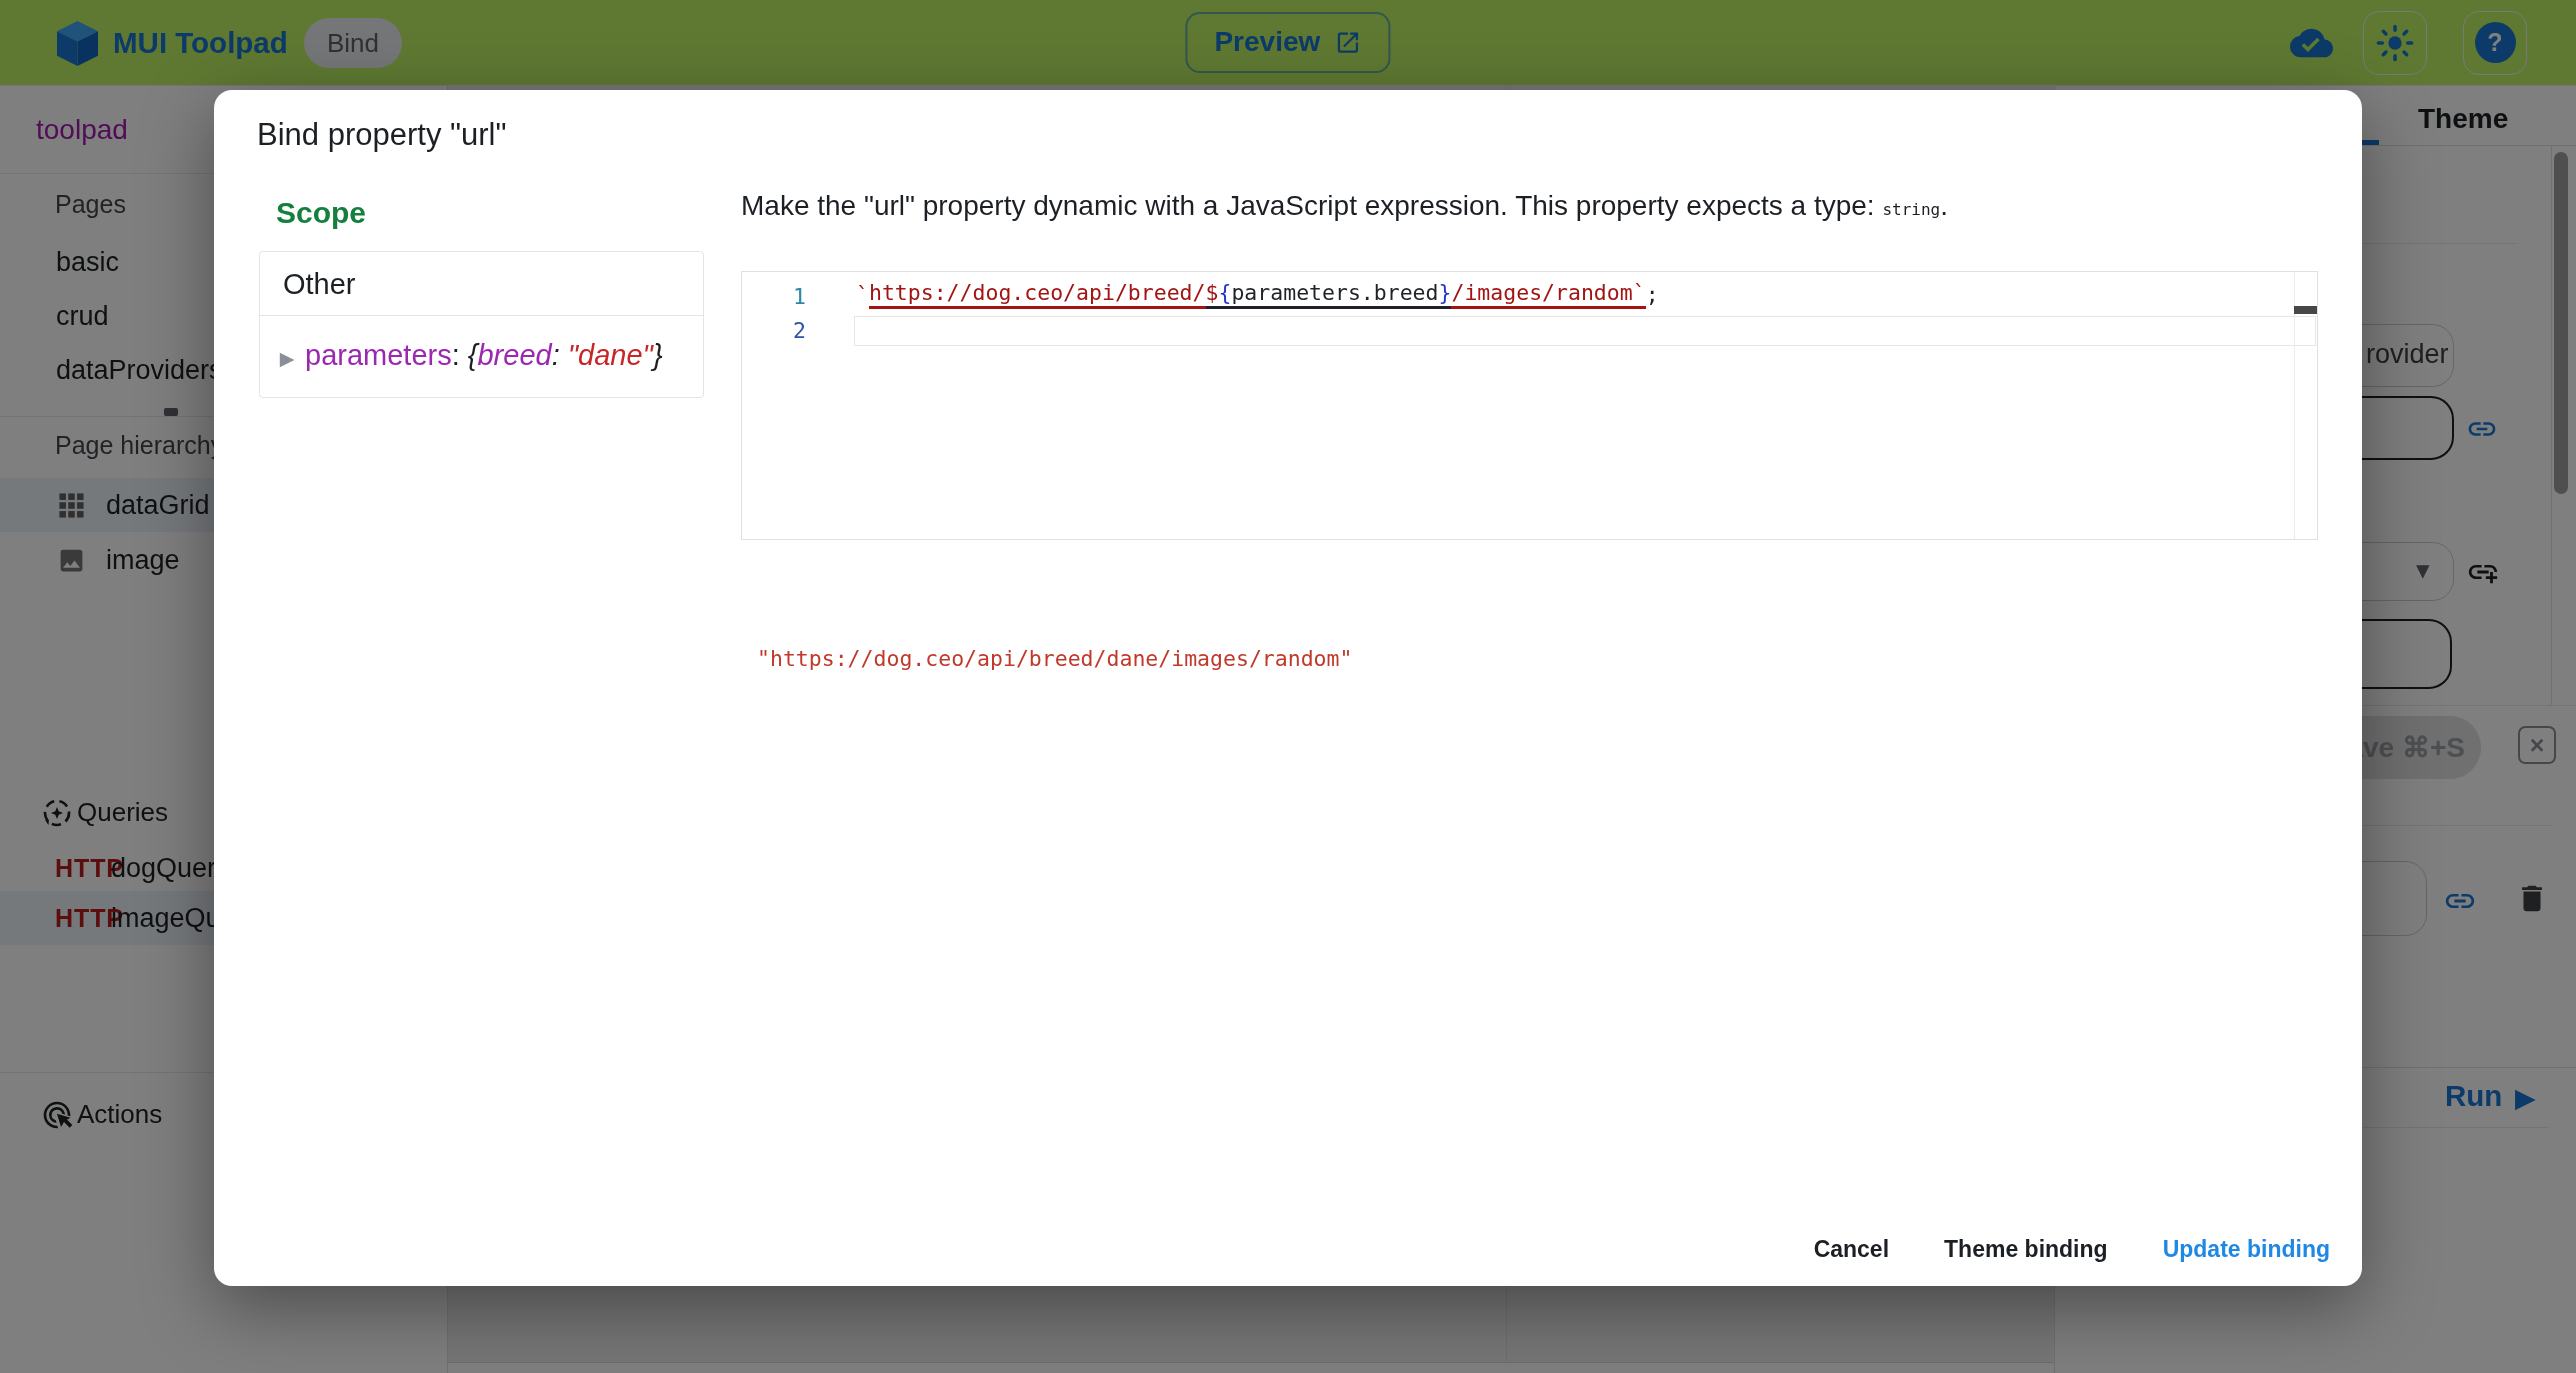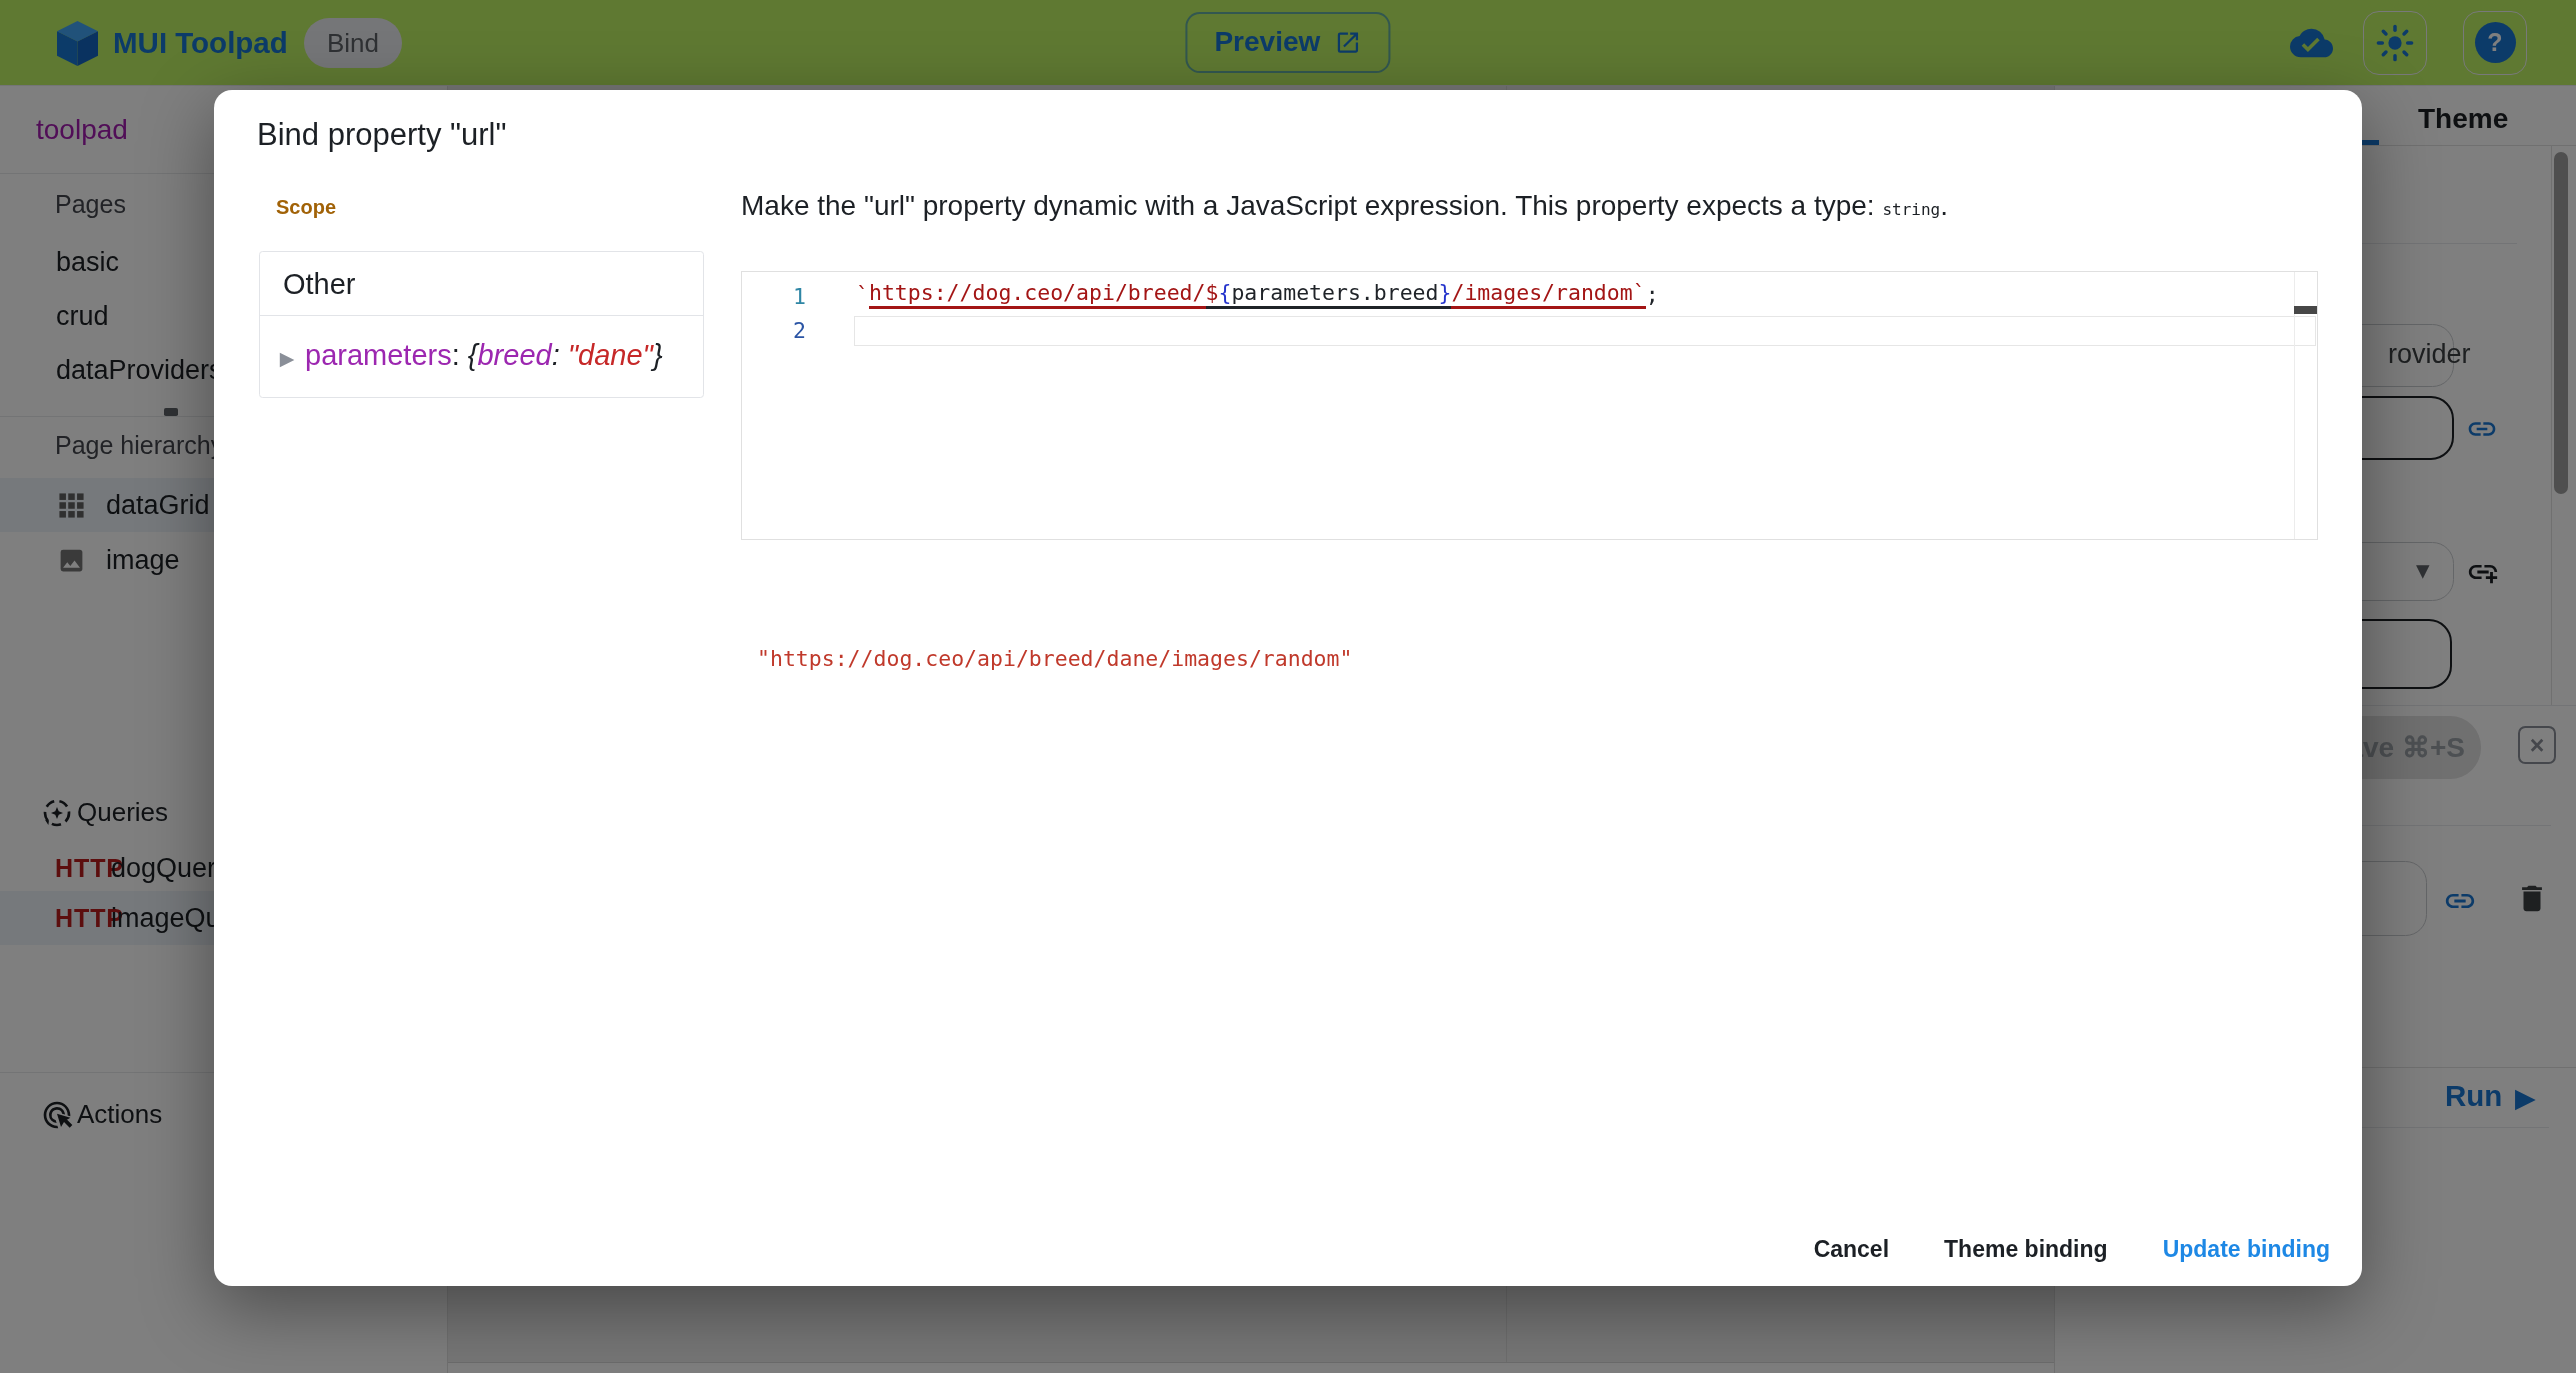--- a/index.html
+++ b/index.html
@@ -64,21 +64,21 @@
   .clear-box { width:38px; height:38px; border:2.7px solid #8a8f98; border-radius:7.2px; color:#8a8f98;
     font-size:25px; font-weight:700; display:flex; align-items:center; justify-content:center; }
   .run-label { font-size:29.5px; font-weight:700; color:#1976d2; }
   .play { font-size:27px; color:#1976d2; }
 
   
   .overlay { position:absolute; inset:0; background:rgba(0,0,0,0.5); z-index:20; }
   .modal { position:absolute; left:214px; top:90px; width:2148px; height:1196px; background:#fff;
     border-radius:18px; box-shadow:0 21.5px 72px rgba(0,0,0,.4); z-index:30; }
   .dlg-title { left:43px; top:27px; font-size:31px; font-weight:500; color:#1c2025; }
-  .scope-label { left:62px; top:106px; font-size:20px; font-weight:600; color:#a16207; }
+  .scope-label { left:62px; top:106px; font-size:30px; font-weight:600; color:#15803d; }
   .scope-box { left:45px; top:161px; width:445px; height:147px; border:0.9px solid #e2e4e8; border-radius:3.6px; background:#fff; }
   .scope-group { height:64px; line-height:64px; padding-left:23px; font-size:29px; color:#1c2025; border-bottom:0.9px solid #e2e4e8; }
   .tree-row { padding:23px 0 0 19.7px; white-space:pre; font-size:29px; }
   .tree-arrow { font-size:19px; color:#8a8f98; margin-right:10.7px; }
   .t-purple { color:#9c27b0; }
   .t-dark { color:#1c2025; }
   .t-it { font-style:italic; }
   .t-red { color:#c62828; }
   .desc { left:527px; top:100px; width:1521px; font-size:28px; color:#1c2025; white-space:pre; }
   .desc .mono { font-size:16px; }
@@ -212,21 +212,21 @@
   </div>
 
   <div class="rpanel">
     <div class="abs tabs-border"></div>
     <div class="abs tab-theme">Theme</div>
     <div class="abs tab-indicator"></div>
     <div class="abs rscrollbar"></div>
     <div class="abs rdiv" style="left:0; top:157px; width:462px;"></div>
 
     <div class="abs chip" style="left:102px; top:238px; width:297px; height:63px;">
-      <span class="abs" style="left:208px; top:0; line-height:59px; font-size:27px; color:#3c4043;margin-left:22px;">rovider</span>
+      <span class="abs" style="left:208px; top:0; line-height:59px; font-size:27px; color:#3c4043;">rovider</span>
     </div>
     <div class="abs focus-field" style="left:93px; top:310px; width:306px; height:64px;"></div>
     <svg class="abs" style="left:411px; top:327px;" width="32" height="32" viewBox="0 0 24 24">
       <path fill="#1976d2" d="M3.9 12c0-1.71 1.39-3.1 3.1-3.1h4V7H7c-2.76 0-5 2.24-5 5s2.24 5 5 5h4v-1.9H7c-1.71 0-3.1-1.39-3.1-3.1zM8 13h8v-2H8v2zm9-6h-4v1.9h4c1.71 0 3.1 1.39 3.1 3.1s-1.39 3.1-3.1 3.1h-4V17h4c2.76 0 5-2.24 5-5s-2.24-5-5-5z"></path>
     </svg>
 
     <div class="abs chip" style="left:102px; top:456px; width:297px; height:59px;">
       <span class="abs caret" style="left:258px; top:10.7px;">▾</span>
     </div>
     <svg class="abs" style="left:410px; top:469px;" width="36" height="34" viewBox="0 0 24 24">

